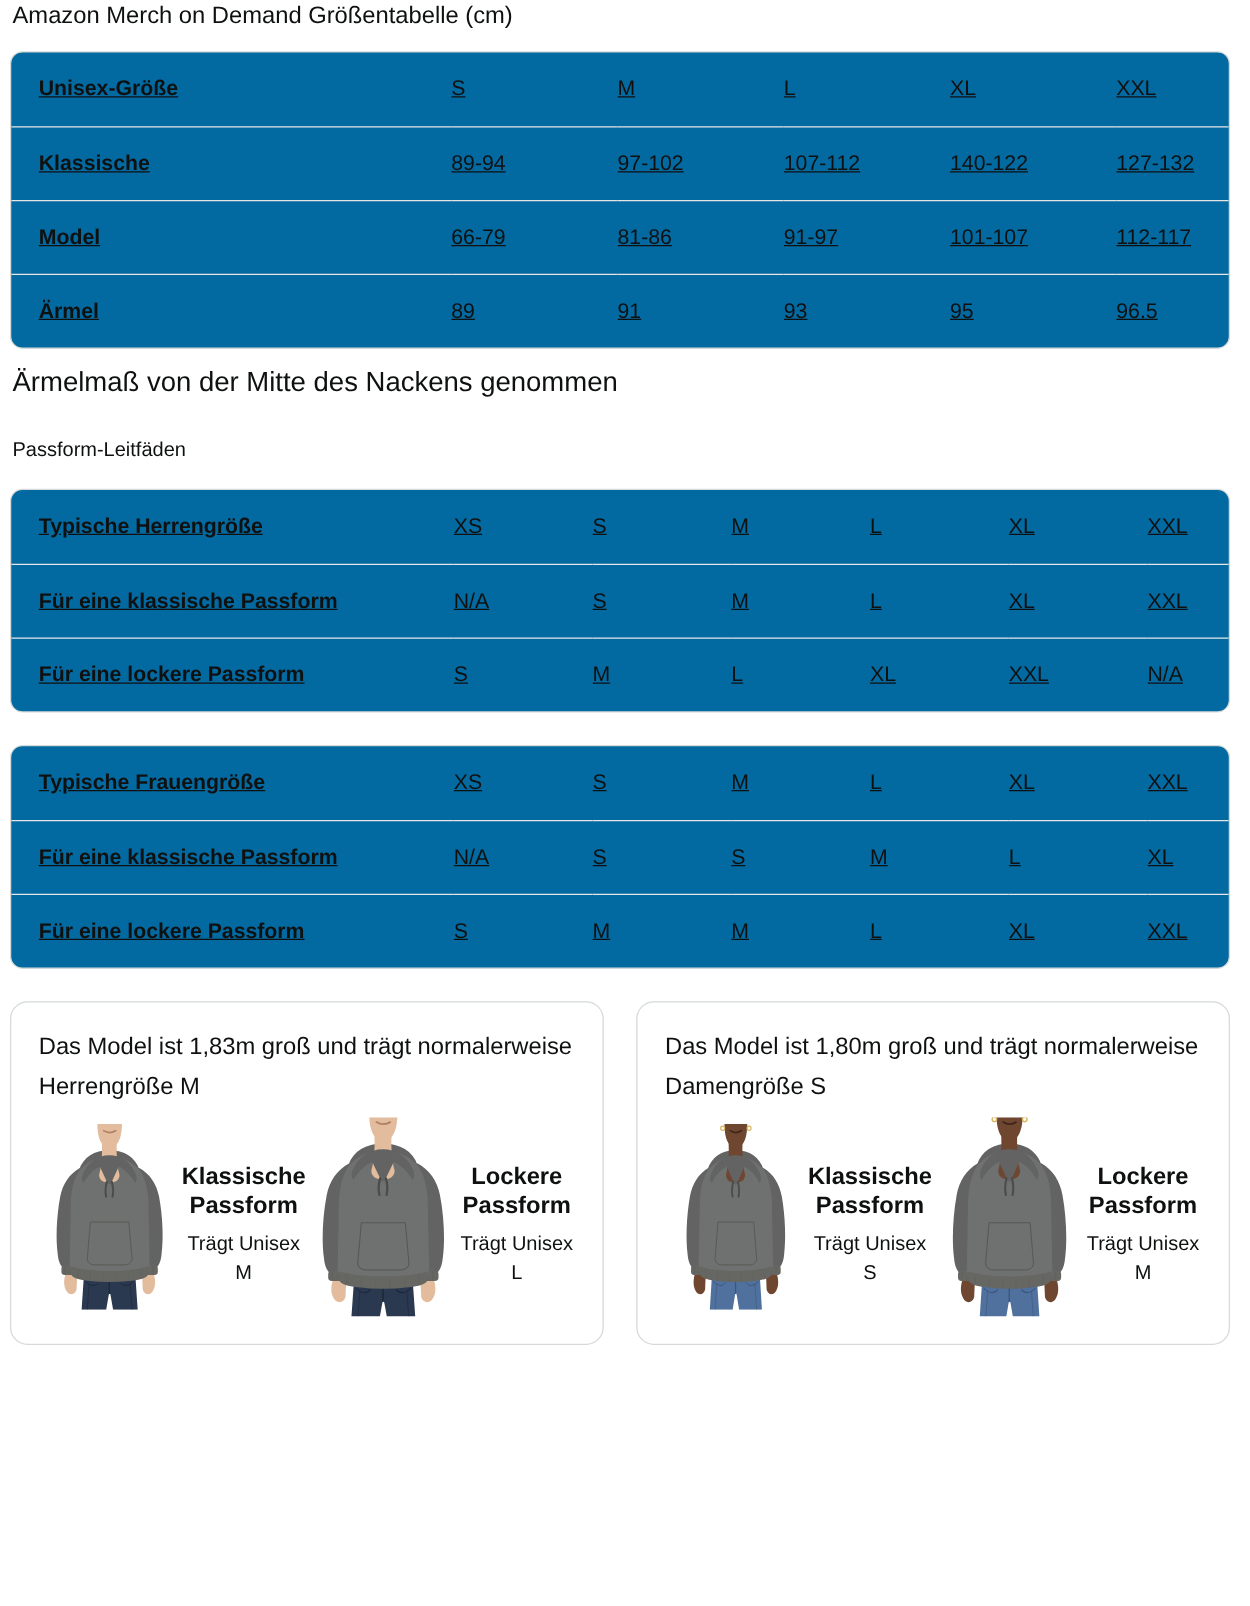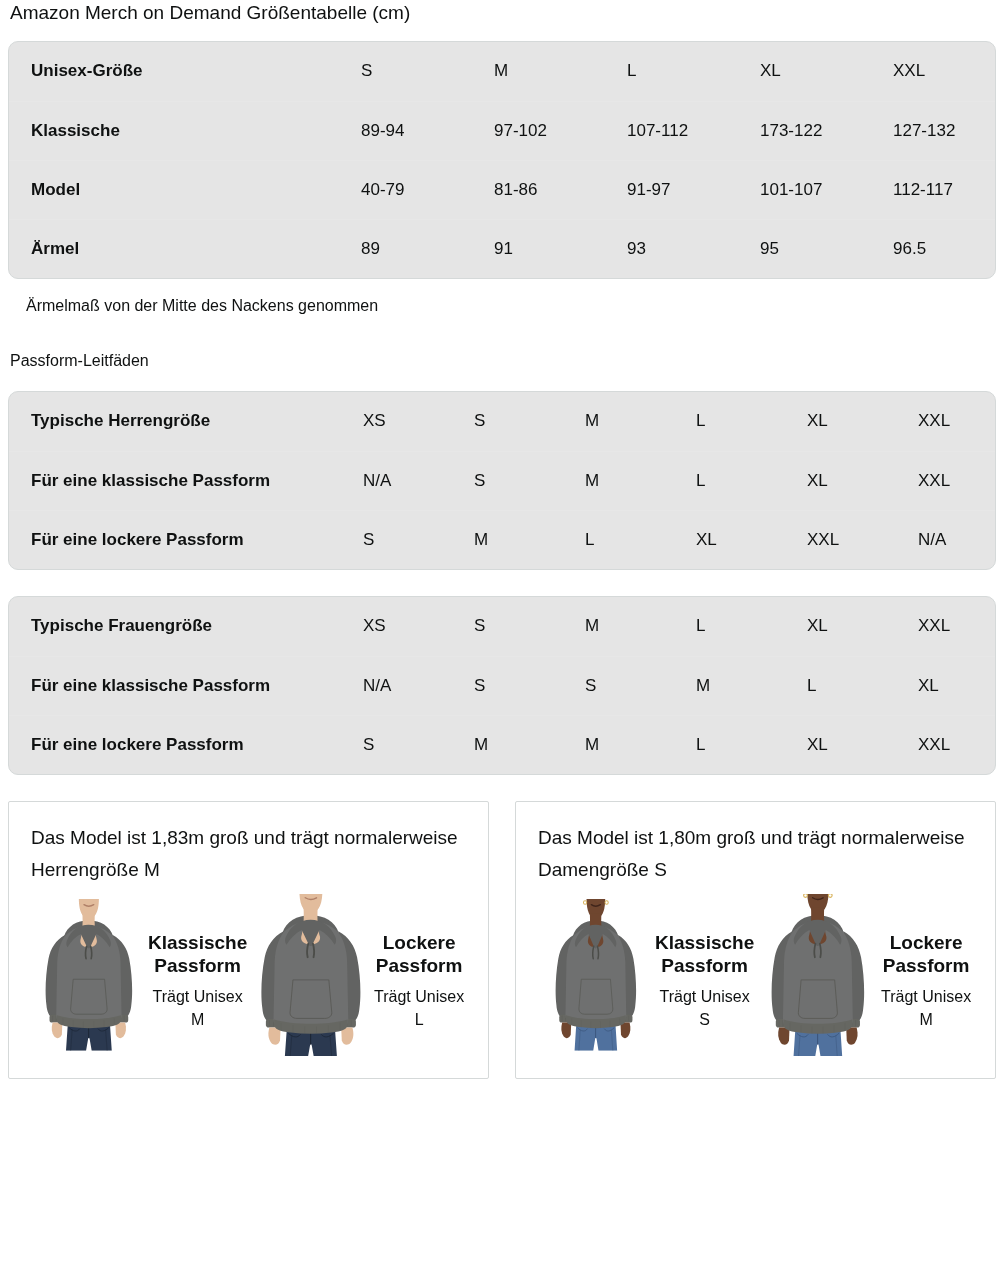--- a/index.html
+++ b/index.html
@@ -10,38 +10,38 @@
     --female_skin:#6f462f; --female_lips:#40251b; --female_jeans:#50719e; --female_jeans_dark:#3b567c;
     --earring_gold:#d8b25a;
   }
   *{box-sizing:border-box;}
   html,body{margin:0;padding:0;}
   body{
     width:1000px; min-height:1285px; background:var(--background); color:var(--text);
     font-family:"Liberation Sans","DejaVu Sans",sans-serif;
     -webkit-font-smoothing:antialiased;
   }
-  .page{padding:0 4px 10px 8px;}
+  .page{padding:0 16px 10px 8px;}
   .page-title{
     font-size:19px; font-weight:400; padding:2px 0 0 2px; margin:0 0 17px 0; line-height:22px;
   }
   .tbl-card{
-    border:1px solid var(--card_border); border-radius:10px; overflow:hidden; background:#e5e5e5;
+    border:1px solid var(--card_border); border-radius:10px; overflow:hidden; background:#0369a1;text-decoration:underline;
   }
   table{width:100%; border-collapse:collapse; table-layout:fixed; font-size:17px; color:var(--text);}
   tr{height:59px;}
   tr + tr td{border-top:1px solid var(--row_divider);}
   td{text-align:left; vertical-align:middle; padding:0; white-space:nowrap; overflow:hidden;}
   td.lbl{font-weight:700; padding-left:22px;}
-  .note{font-size:16px; margin:17px 0 0 18px; line-height:20px;}
+  .note{font-size:22px; margin:17px 0 0 2px; line-height:20px;}
   .section-heading{font-size:16px; font-weight:400; margin:33px 0 18px 0; padding-left:2px; line-height:24px;}
   .tbl-gap{margin-bottom:26px;}
   .cards{display:flex; gap:26px; margin-top:26px;}
   .model-card{
-    flex:1 1 0; border:1px solid var(--card_border); border-radius:2px;
+    flex:1 1 0; border:1px solid var(--card_border); border-radius:14px;
     padding:20px 22px 22px 22px; background:#fff;
   }
   .card-desc{font-size:19px; line-height:32px; margin:0 0 8px 0;}
   .photos{display:flex;}
   .photo{flex:1 1 0; margin:0; padding:0; display:flex; align-items:center;}
   .photo svg.model{display:block; width:100%; height:auto;}
   .photo-caption{font-weight:700; font-size:19px; margin-top:12px; text-align:center; line-height:23px;}
   .photo-sub{font-size:16px; margin-top:8px; text-align:center; line-height:23px;}
   
   svg.model use{transform-box:view-box;}
@@ -114,26 +114,26 @@
         <td>M</td>
         <td>L</td>
         <td>XL</td>
         <td>XXL</td>
       </tr>
       <tr>
         <td class="lbl">Klassische</td>
         <td>89-94</td>
         <td>97-102</td>
         <td>107-112</td>
-        <td>173-122</td>
+        <td>140-122</td>
         <td>127-132</td>
       </tr>
       <tr>
         <td class="lbl">Model</td>
-        <td>40-79</td>
+        <td>66-79</td>
         <td>81-86</td>
         <td>91-97</td>
         <td>101-107</td>
         <td>112-117</td>
       </tr>
       <tr>
         <td class="lbl">Ärmel</td>
         <td>89</td>
         <td>91</td>
         <td>93</td>

